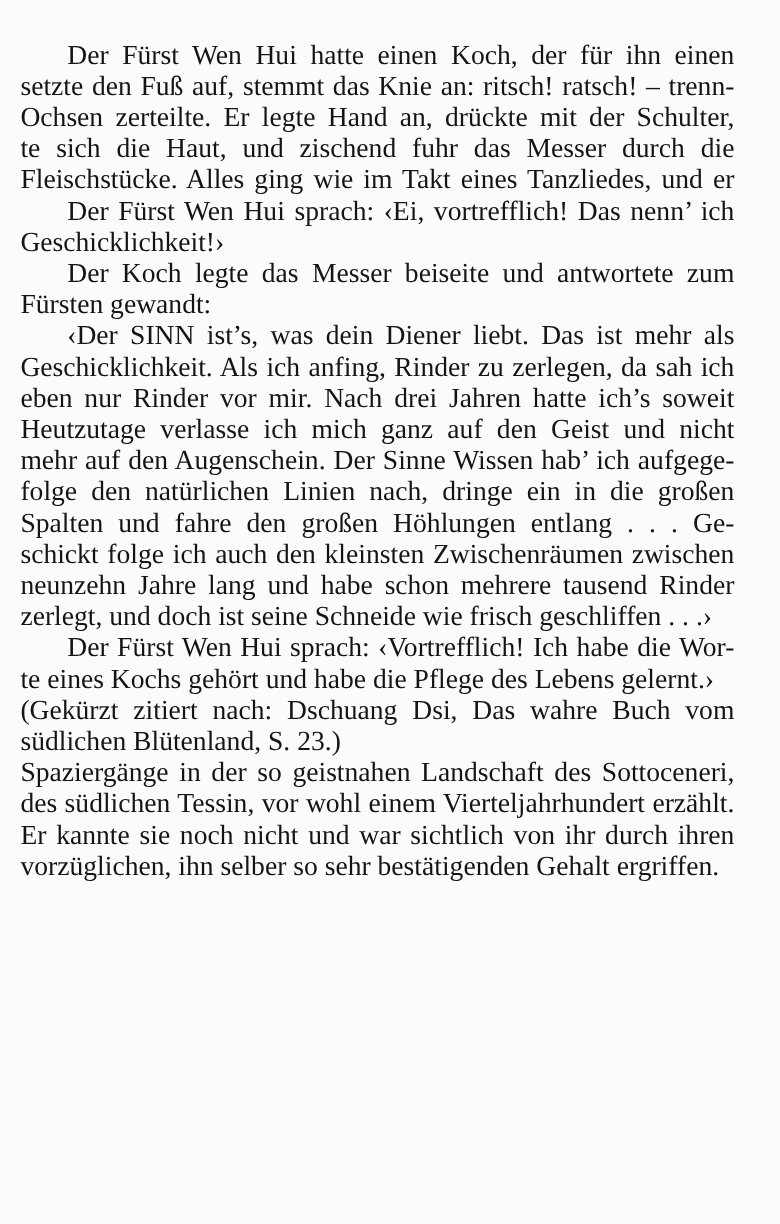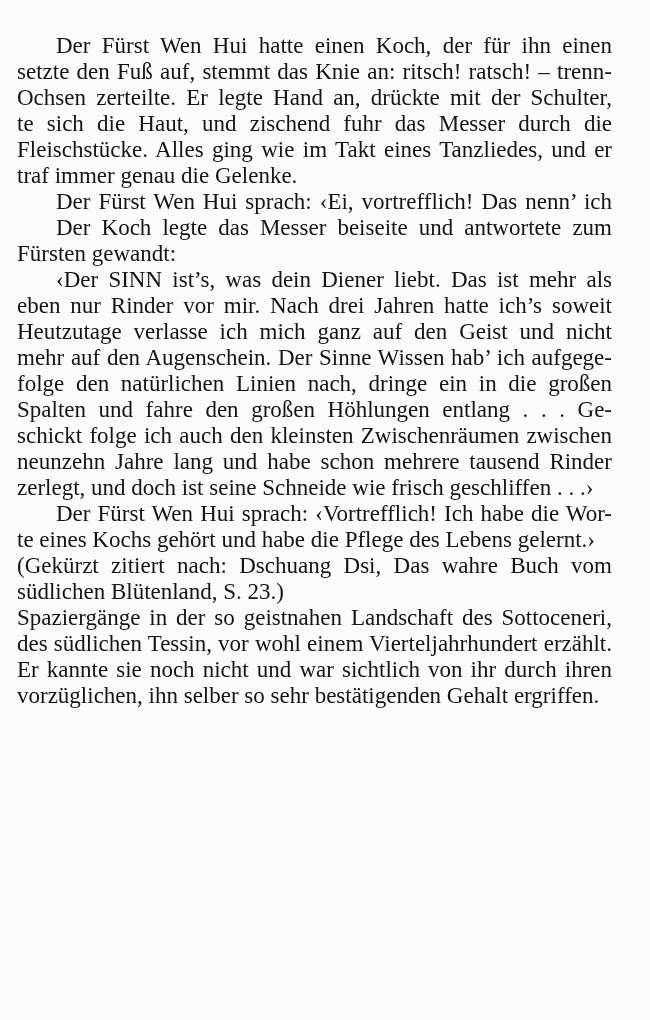--- a/index.html
+++ b/index.html
@@ -52,34 +52,35 @@
 <body>
 
 <div class="page">
 
   <div>
     <span class="line indent">Der Fürst Wen Hui hatte einen Koch, der für ihn einen</span>
     <span class="line">setzte den Fuß auf, stemmt das Knie an: ritsch! ratsch! – trenn-</span>
     <span class="line">Ochsen zerteilte. Er legte Hand an, drückte mit der Schulter,</span>
     <span class="line">te sich die Haut, und zischend fuhr das Messer durch die</span>
     <span class="line">Fleischstücke. Alles ging wie im Takt eines Tanzliedes, und er</span>
-    <span class="line last">traf immer genau die Gelenke.</span>
   </div>
 
   <div>
     <span class="line indent">Der Fürst Wen Hui sprach: ‹Ei, vortrefflich! Das nenn’ ich</span>
+    <span class="line last">Geschicklichkeit!›</span>
   </div>
 
   <div>
     <span class="line indent">Der Koch legte das Messer beiseite und antwortete zum</span>
     <span class="line last">Fürsten gewandt:</span>
   </div>
 
   <div>
     <span class="line indent">‹Der SINN ist’s, was dein Diener liebt. Das ist mehr als</span>
+    <span class="line">Geschicklichkeit. Als ich anfing, Rinder zu zerlegen, da sah ich</span>
     <span class="line">eben nur Rinder vor mir. Nach drei Jahren hatte ich’s soweit</span>
     <span class="line">Heutzutage verlasse ich mich ganz auf den Geist und nicht</span>
     <span class="line">mehr auf den Augenschein. Der Sinne Wissen hab’ ich aufgege-</span>
     <span class="line">folge den natürlichen Linien nach, dringe ein in die großen</span>
     <span class="line">Spalten und fahre den großen Höhlungen entlang . . . Ge-</span>
     <span class="line">schickt folge ich auch den kleinsten Zwischenräumen zwischen</span>
     <span class="line">neunzehn Jahre lang und habe schon mehrere tausend Rinder</span>
     <span class="line last">zerlegt, und doch ist seine Schneide wie frisch geschliffen . . .›</span>
   </div>
 

